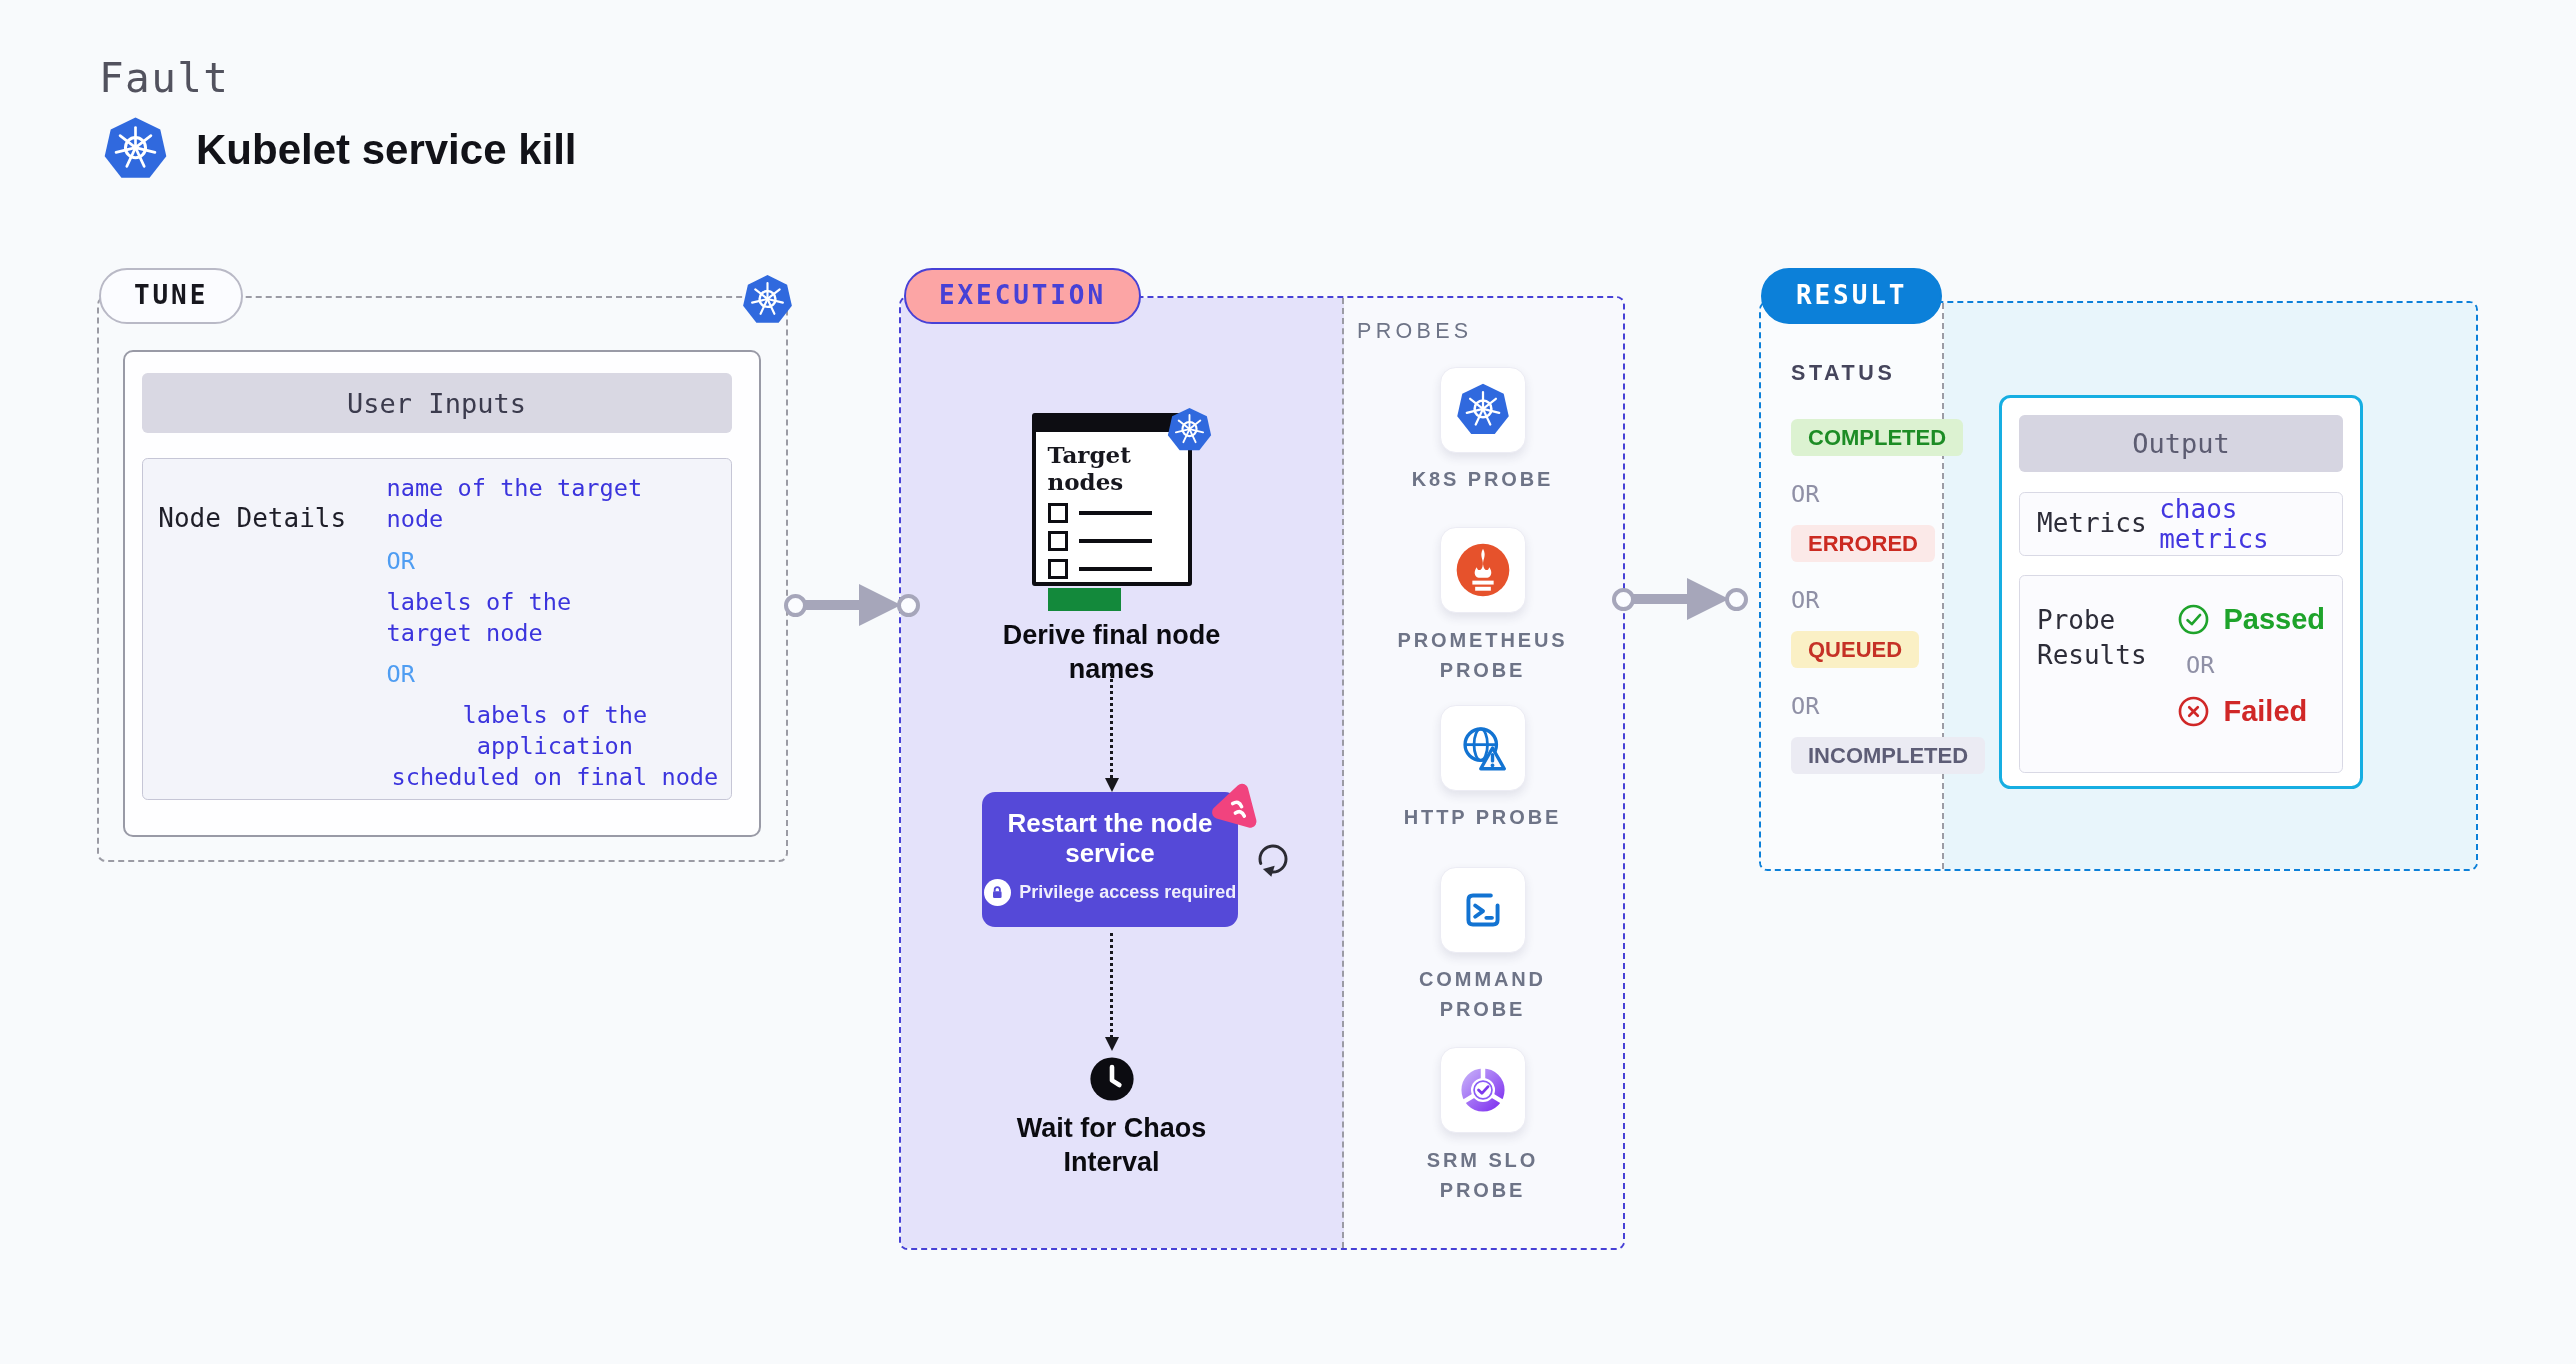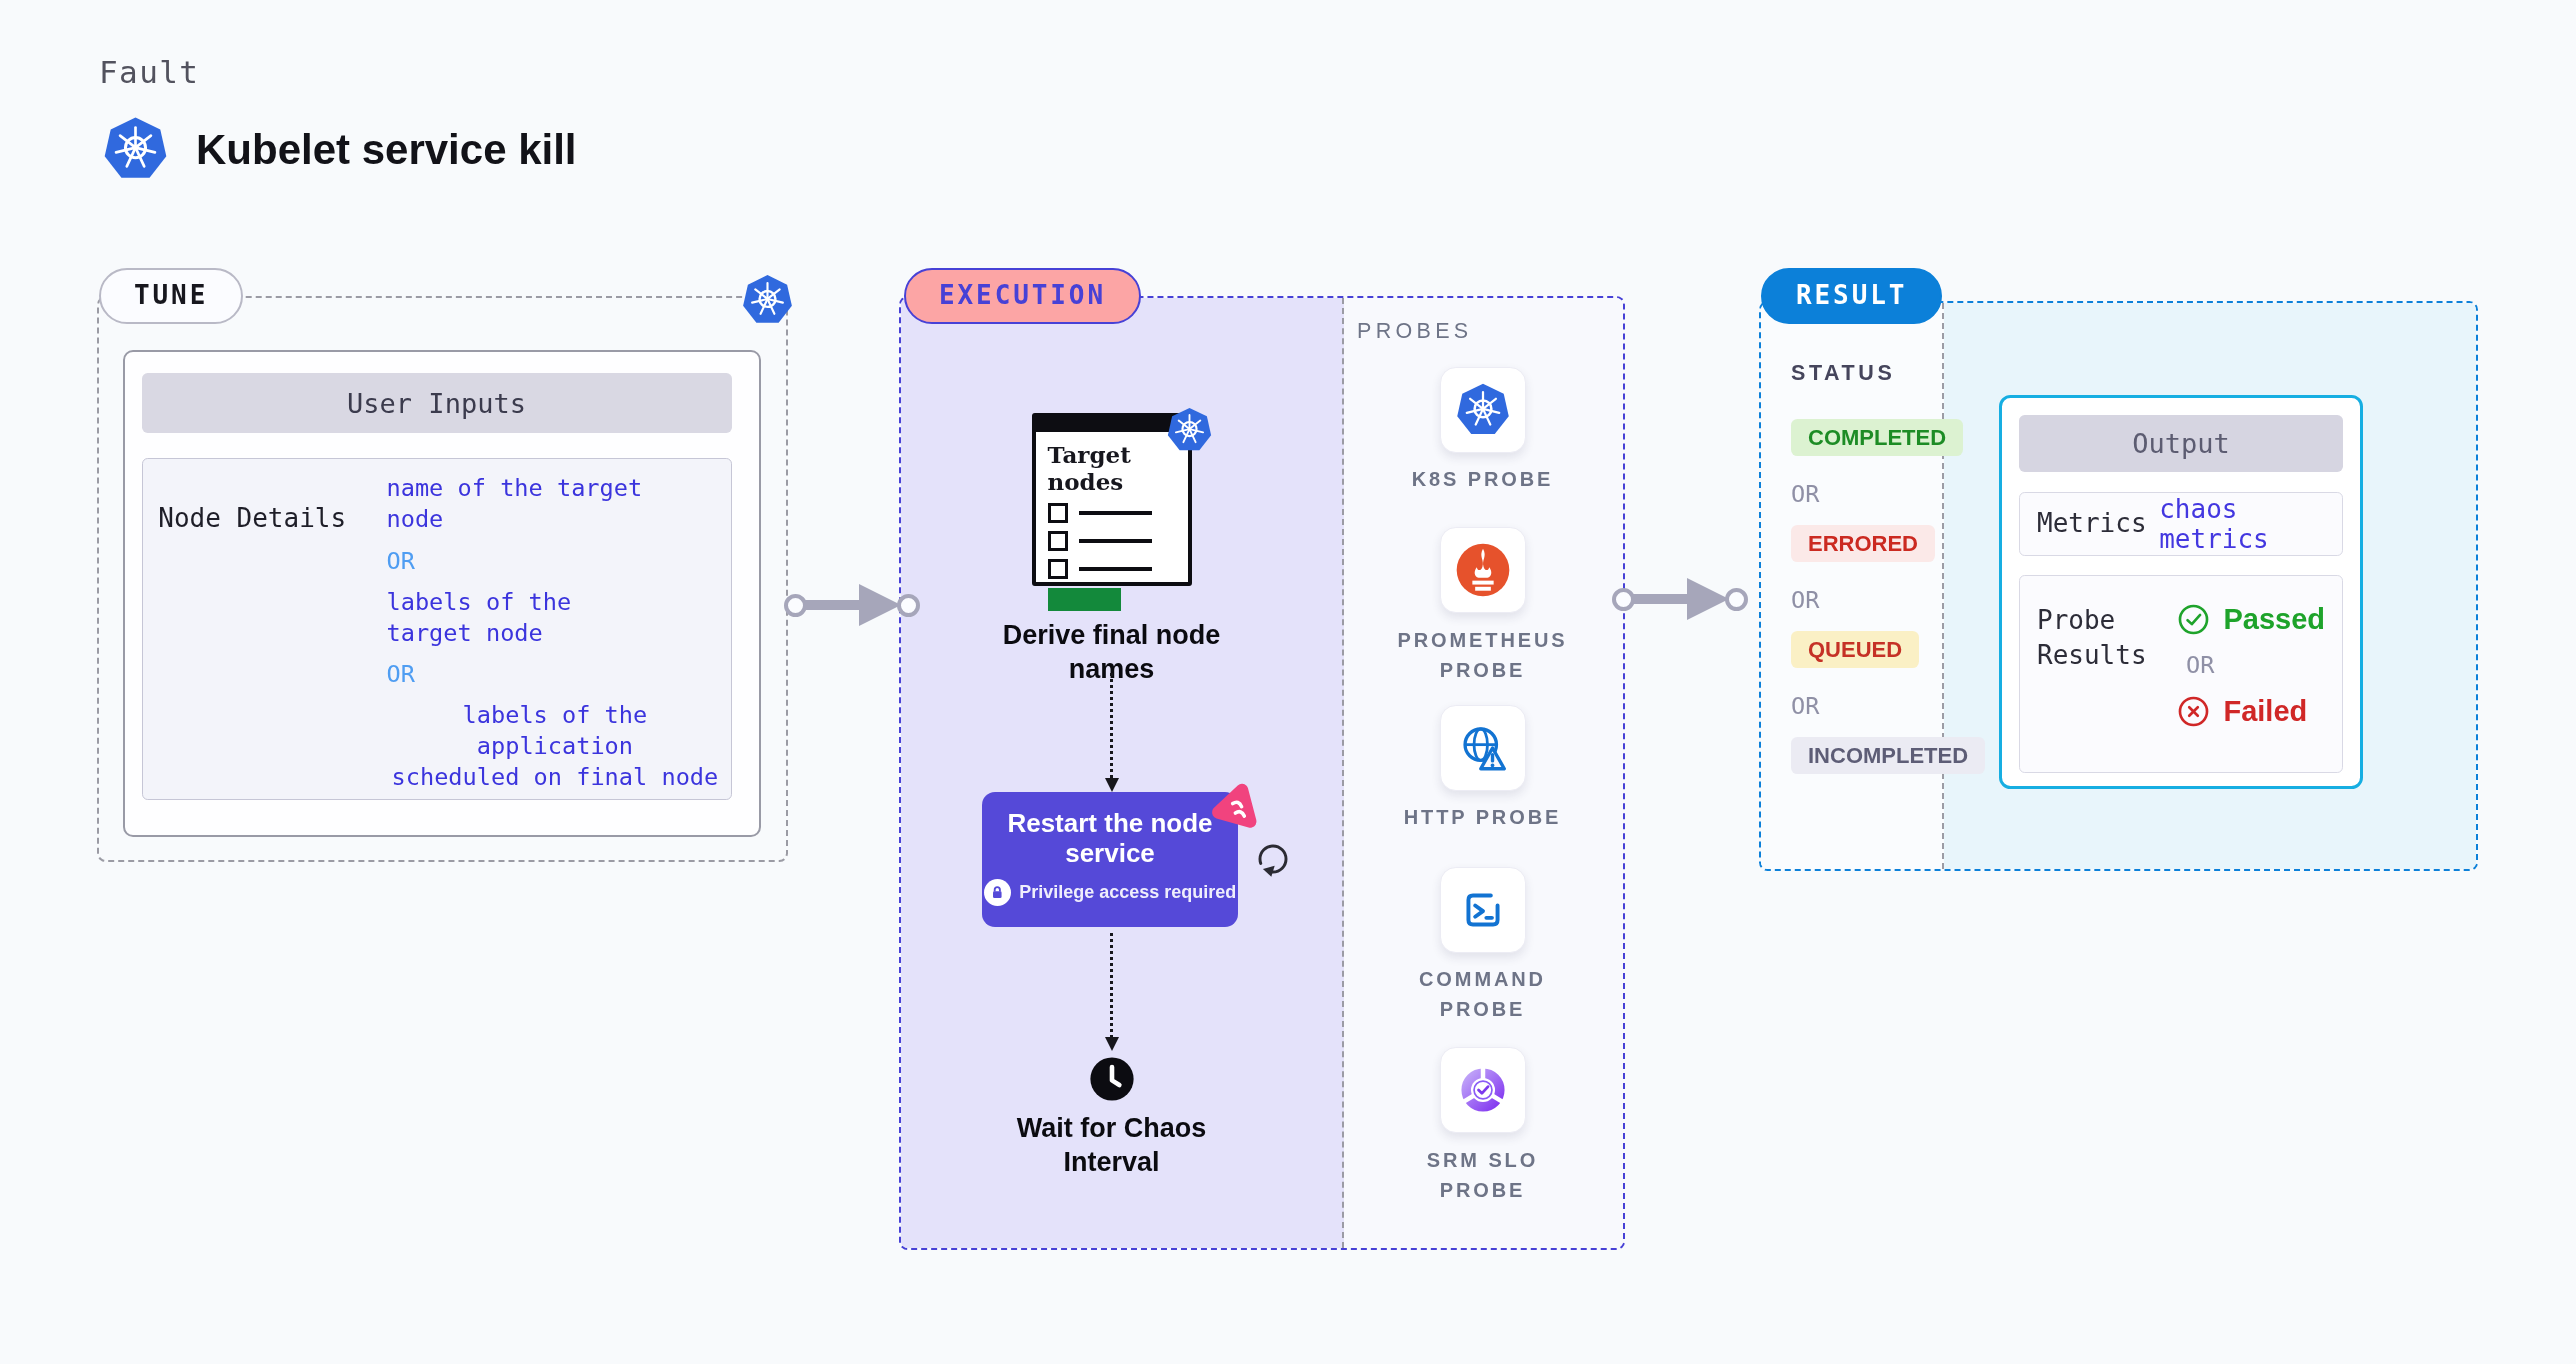--- a/index.html
+++ b/index.html
@@ -8,21 +8,21 @@
     position:relative; width:2576px; height:1365px;
     background:var(--page-bg, #f8fafc);
     font-family:"DejaVu Sans Mono", monospace;
     overflow:hidden; color:#17171e;
   }
   .abs { position:absolute; }
   .pre { white-space:pre-line; }
   .sans { font-family:"Liberation Sans", sans-serif; }
 
   
-  .fault-label { left:99px; top:54px; font-size:31px; letter-spacing:1.4px; color:#52525e; }
+  .fault-label { left:99px; top:54px; font-size:41px; letter-spacing:1.4px; color:#52525e; }
   .title-logo { left:102px; top:113px; width:67px; height:72px; }
   .page-title { left:196px; top:126px; font-size:42px; font-weight:bold; color:#121218; }
 
   
   .pill {
     height:56px; line-height:50px; padding:0 33px; border-radius:30px;
     font-size:26px; font-weight:bold; letter-spacing:2.9px; z-index:6;text-align:center;
   }
   .pill-tune { left:99px; top:268px; background:#fbfcff; border:2.9px solid #b9b9c6; color:#17171e; }
   .pill-exec { left:904px; top:268px; background:#fca5a5; border:2.9px solid var(--accent-indigo,#4741d6); color:var(--accent-indigo,#4741d6); }

